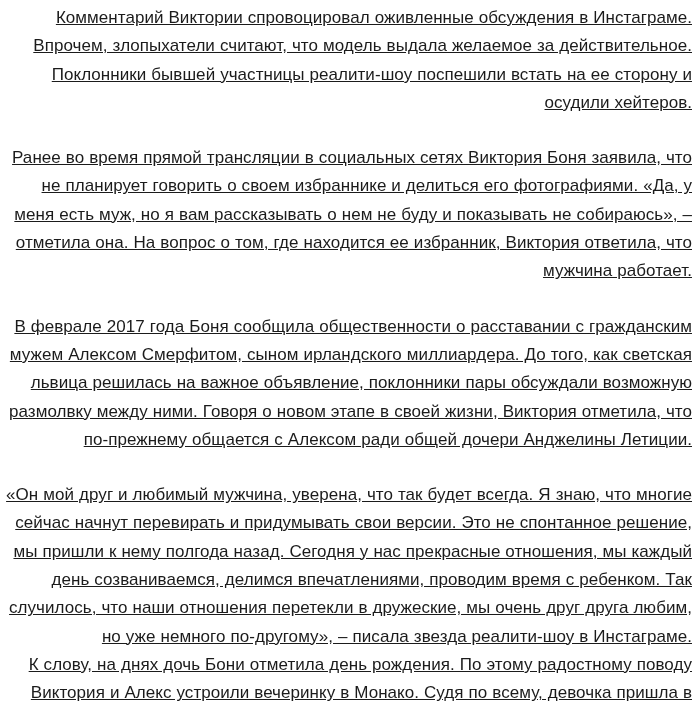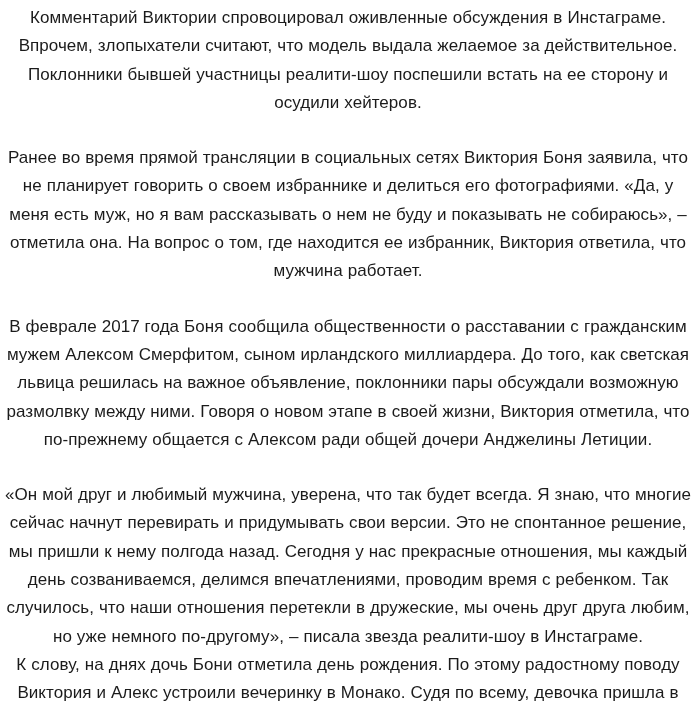--- a/index.html
+++ b/index.html
@@ -19,23 +19,24 @@
     width: 700px;
     height: 708px;
     padding: 4px 8px 0 4px;
     background: #ffffff;
   }
   .para {
     margin: 0 0 27px 0;
     font-size: 17px;
     line-height: 28.3px;
     color: #1b1b1b;
-    text-align: center;
+    text-align: right;
     letter-spacing: 0.05px;
     word-spacing: 0.2px;
+    text-decoration: underline;
     -webkit-font-smoothing: antialiased;
   }
   .para:last-child {
     margin-bottom: 0;
   }
 </style>
 </head>
 <body>
 
 <article class="article">

